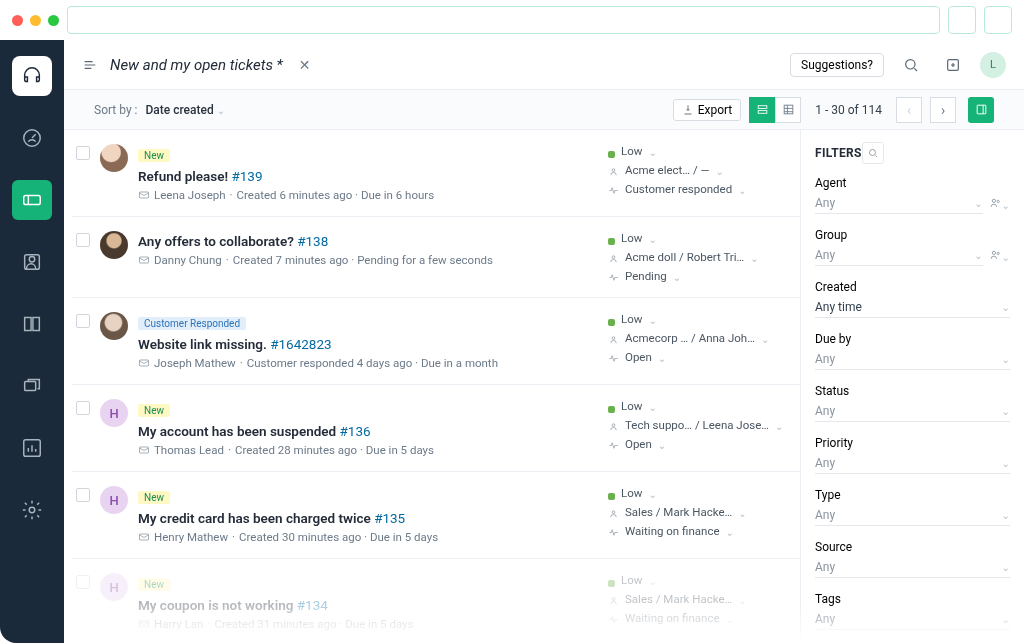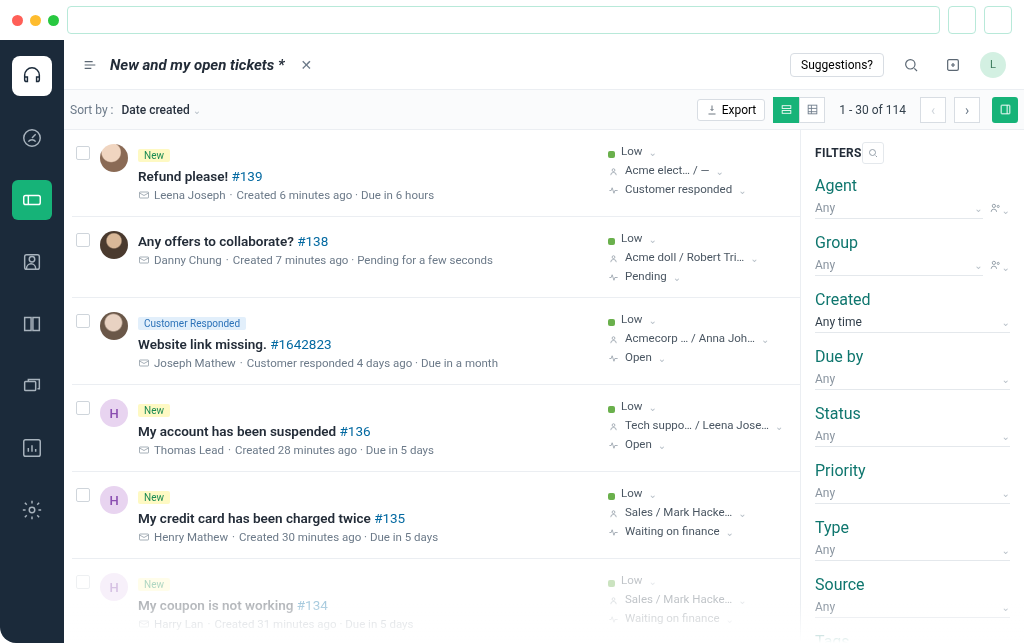--- a/index.html
+++ b/index.html
@@ -22,30 +22,30 @@
 .nav-item { width: 40px; height: 40px; display: flex; align-items: center; justify-content: center; border-radius: 6px; cursor: pointer; }
 .nav-item.active { background: #16b378; }
 .nav-item svg { width: 22px; height: 22px; stroke: #a8b3bd; fill: none; stroke-width: 1.6; }
 .nav-item.active svg { stroke: #fff; }
 .headset-badge { background: #fff; border-radius: 8px; }
 .headset-badge svg { stroke: #1b2a3a; }
 
 
 .main { flex: 1; display: flex; flex-direction: column; background: #fff; }
 .topbar { height: 50px; display: flex; align-items: center; padding: 0 18px; border-bottom: 1px solid #ebeef2; gap: 12px; }
-.topbar-title { font-size: 15px; font-weight: 700; font-style: italic; color: #232c38; }
+.topbar-title { font-size: 15px; font-weight: 400; font-style: italic; color: #232c38; }
 .close-x { color: #6c7a89; font-size: 14px; cursor: pointer; padding: 2px 4px; }
 .topbar-spacer { flex: 1; }
 .suggestions-btn { border: 1px solid #d8dde3; padding: 4px 10px; border-radius: 4px; font-size: 12px; background: #fff; cursor: pointer; }
 .top-icon-btn { width: 30px; height: 30px; display: flex; align-items: center; justify-content: center; cursor: pointer; border-radius: 4px; }
 .top-icon-btn svg { width: 16px; height: 16px; stroke: #5b6773; fill: none; stroke-width: 1.8; }
 .avatar-chip { width: 26px; height: 26px; border-radius: 50%; background: #d3f0e2; display: flex; align-items: center; justify-content: center; font-size: 11px; color: #3b7a5c; }
 
 
-.toolbar { height: 40px; display: flex; align-items: center; padding: 0 6px; border-bottom: 1px solid #ebeef2; font-size: 12px; color: #6c7a89; gap: 8px; background: #fafbfc; }
+.toolbar { height: 40px; display: flex; align-items: center; padding: 0 30px; border-bottom: 1px solid #ebeef2; font-size: 12px; color: #6c7a89; gap: 8px; background: #fafbfc; }
 .sort-label { color: #6c7a89; }
 .sort-value { color: #2a3340; font-weight: 500; }
 .toolbar-spacer { flex: 1; }
 .export-btn { border: 1px solid #d8dde3; padding: 3px 8px; border-radius: 3px; background: #fff; font-size: 12px; cursor: pointer; display: inline-flex; align-items: center; gap: 4px; }
 .view-toggle { display: flex; }
 .view-btn { width: 26px; height: 26px; border: 1px solid #d8dde3; display: flex; align-items: center; justify-content: center; background: #fff; cursor: pointer; }
 .view-btn.active { background: #16b378; border-color: #16b378; }
 .view-btn.active svg { stroke: #fff; }
 .view-btn svg { width: 13px; height: 13px; stroke: #6c7a89; fill: none; stroke-width: 1.6; }
 .pager { font-size: 12px; color: #33404c; padding: 0 6px; }
@@ -81,21 +81,21 @@
 .priority-dot { width: 7px; height: 7px; border-radius: 2px; background: #6ab04c; flex-shrink: 0; }
 .chev { color: #b6bfc7; font-size: 10px; }
 
 
 .filters { width: 224px; border-left: 1px solid #ebeef2; padding: 12px 14px; overflow-y: auto; }
 .filters-header { display: flex; align-items: center; justify-content: flex-start; margin-bottom: 12px; }
 .filters-title { font-size: 12px; font-weight: 700; color: #232c38; letter-spacing: 0.3px; }
 .filter-search { width: 22px; height: 22px; display: flex; align-items: center; justify-content: center; cursor: pointer; border: 1px solid #e4e8ec; border-radius: 3px;}
 .filter-search svg { width: 12px; height: 12px; stroke: #8a95a0; fill: none; stroke-width: 1.8; }
 .filter-group { margin-bottom: 14px; }
-.filter-label { font-size: 16px; color: #0f766e; margin-bottom: 3px; }
+.filter-label { font-size: 12px; color: #000000; margin-bottom: 3px; }
 .filter-input-row { display: flex; align-items: center; gap: 6px; }
 .filter-select { flex: 1; font-size: 12px; color: #8a95a0; border-bottom: 1px solid #e4e8ec; padding: 3px 0; cursor: pointer; display: flex; justify-content: space-between; align-items: center; }
 .filter-select.has-value { color: #33404c; }
 .filter-extra-icon svg { width: 13px; height: 13px; stroke: #8a95a0; fill: none; stroke-width: 1.6; }
 
 
 .bottom-fade { position: absolute; bottom: 0; left: 64px; right: 0; height: 40px; background: linear-gradient(to bottom, rgba(255,255,255,0), #fff); pointer-events: none; }
 </style>
 </head>
 <body>

